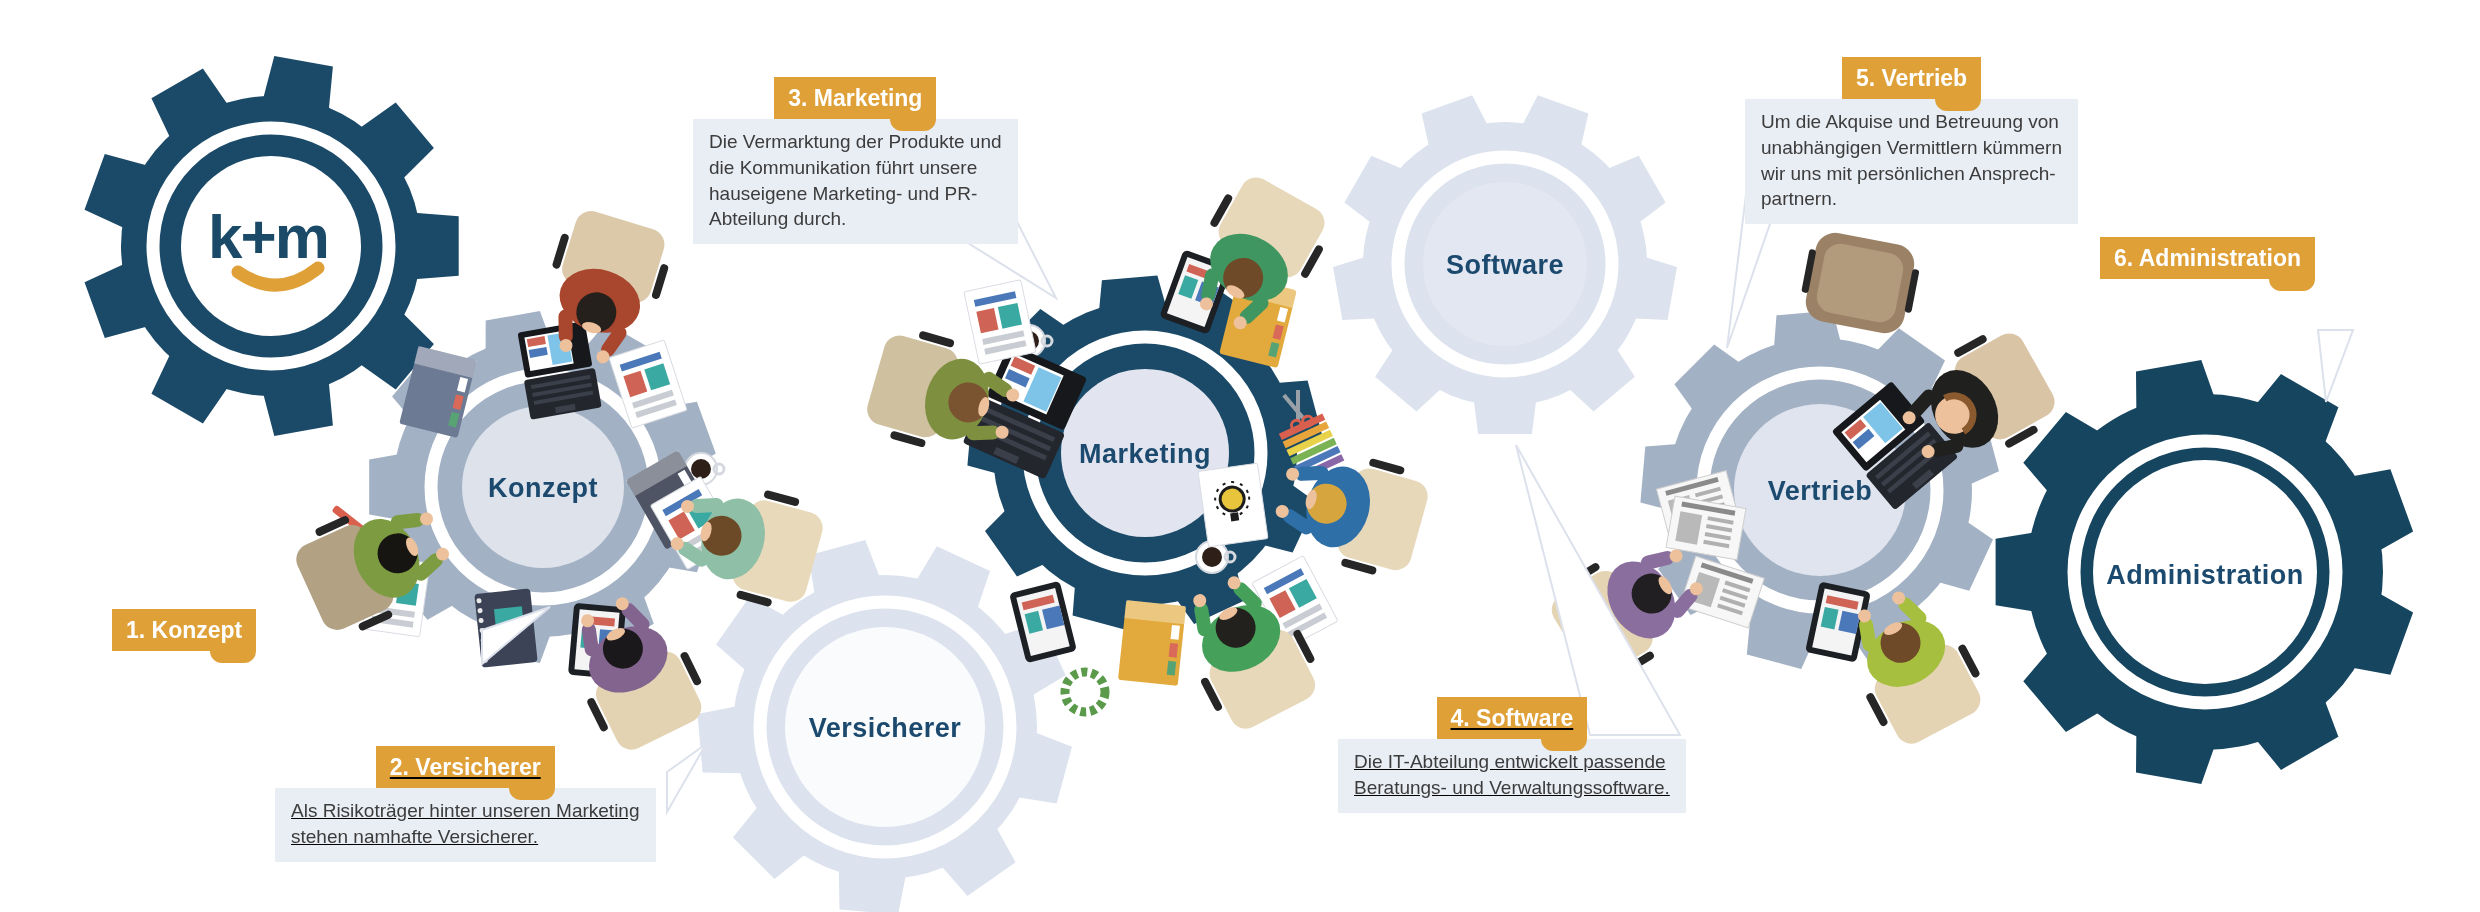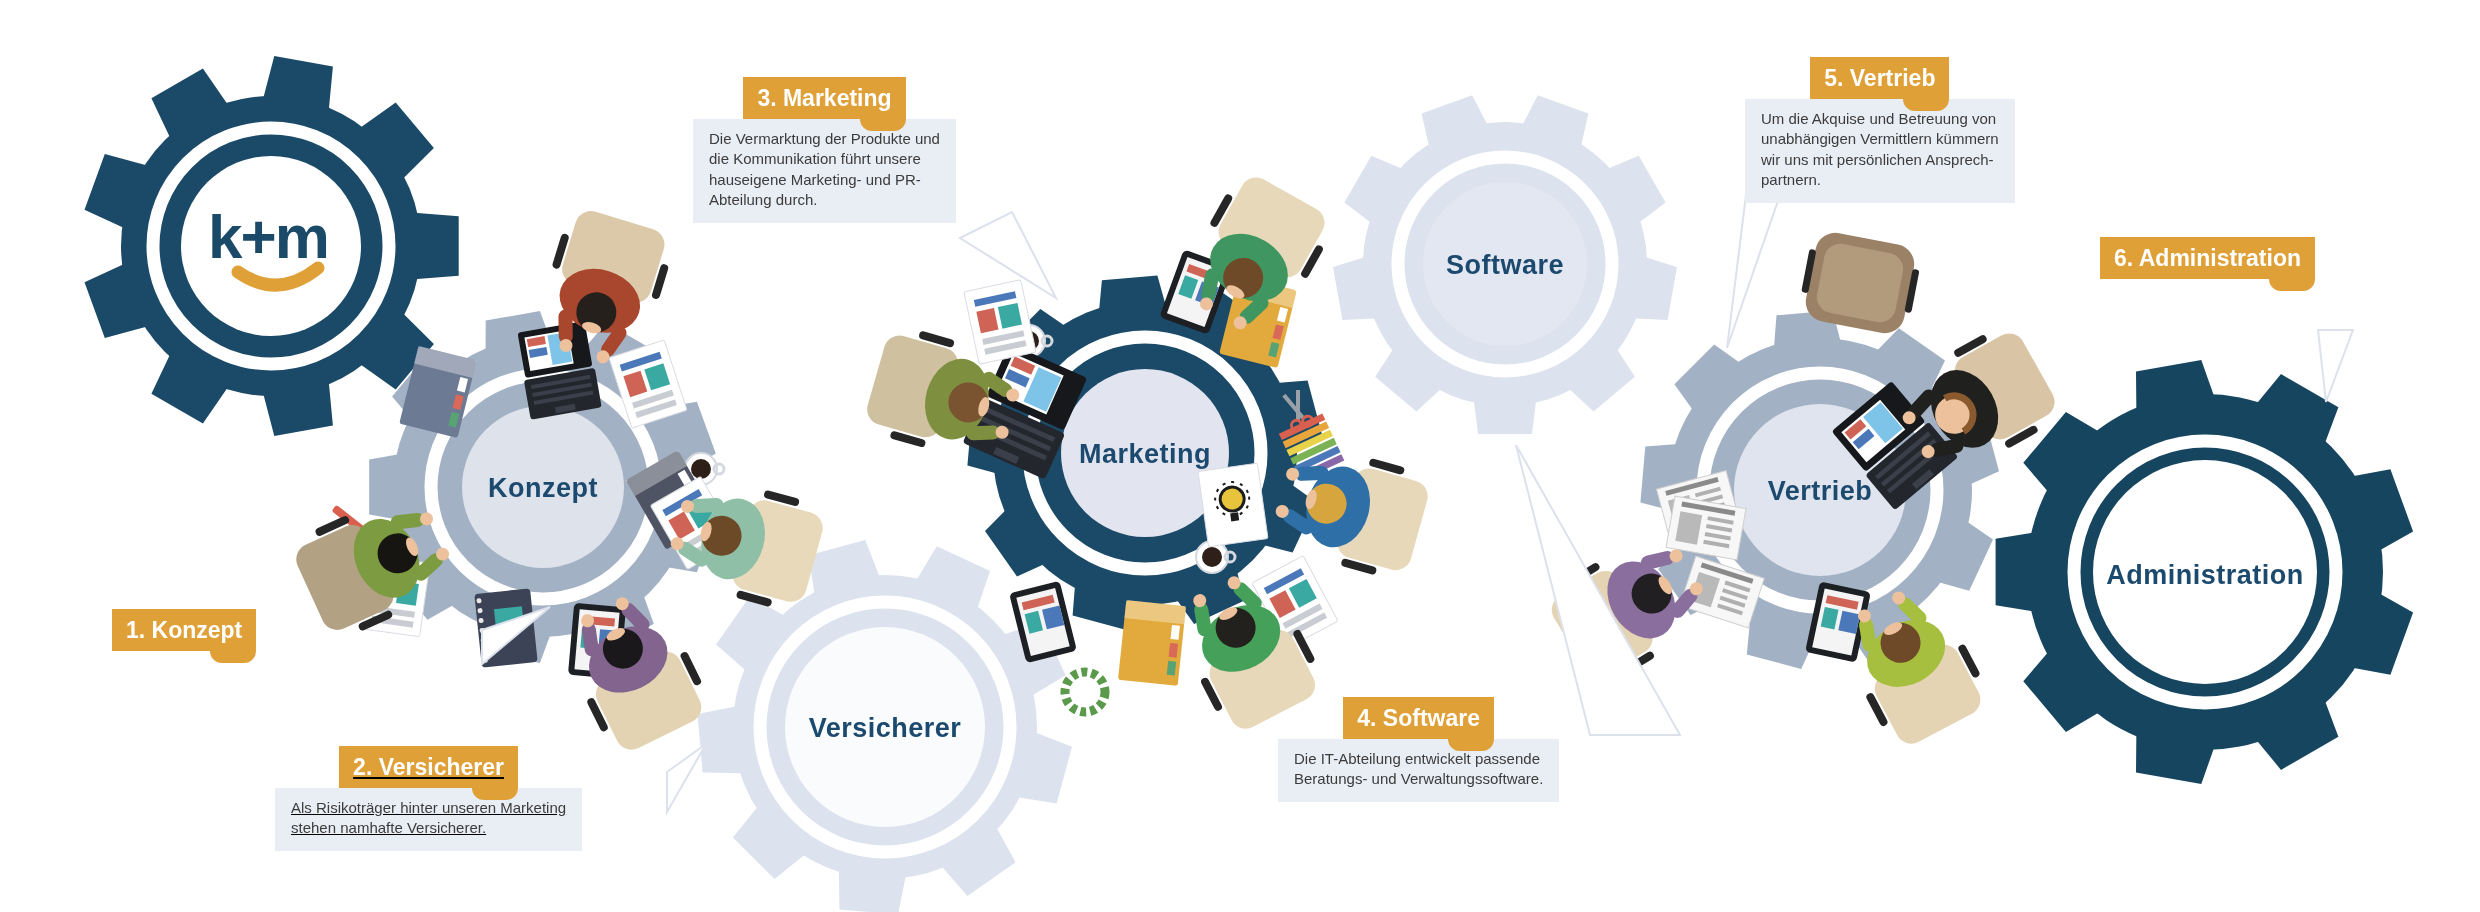--- a/index.html
+++ b/index.html
@@ -22,21 +22,21 @@
   .callout-header{
     position:relative;z-index:2;background:var(--orange,#dfa038);color:#fff;
     font-weight:bold;font-size:23px;line-height:23px;padding:10px 14px 9px;white-space:nowrap;
   }
   .callout-header::after{
     content:"";position:absolute;right:0;bottom:-12px;width:46px;height:12px;
     background:var(--orange,#dfa038);border-radius:0 0 26px 26px;
   }
   .callout-body{
     position:relative;z-index:1;background:var(--callout-bg,#e9edf4);color:var(--body-text,#3c3c3c);
-    font-size:15px;line-height:1.36;padding:10px 16px 12px;white-space:pre-line;
+    font-size:19px;line-height:1.36;padding:10px 16px 12px;white-space:pre-line;
   }
 </style>
 </head>
 <body>
 
 <div id="stage">
 
   <svg id="scene" width="2480" height="912" viewBox="0 0 2480 912">
     <g id="layer-gears">
         <g>
@@ -506,21 +506,21 @@
     <div class="callout-body">Als Risikoträger hinter unseren Marketing
 stehen namhafte Versicherer.</div>
   </div>
   <div class="callout" style="left:693px;top:77px;">
     <div class="callout-header">3. Marketing</div>
     <div class="callout-body">Die Vermarktung der Produkte und
 die Kommunikation führt unsere
 hauseigene Marketing- und PR-
 Abteilung durch.</div>
   </div>
-  <div class="callout" style="left:1278px;top:697px;">
+  <div class="callout" style="left:1338px;top:697px;text-decoration:underline;">
     <div class="callout-header">4. Software</div>
     <div class="callout-body">Die IT-Abteilung entwickelt passende
 Beratungs- und Verwaltungssoftware.</div>
   </div>
   <div class="callout" style="left:1745px;top:57px;">
     <div class="callout-header">5. Vertrieb</div>
     <div class="callout-body">Um die Akquise und Betreuung von
 unabhängigen Vermittlern kümmern
 wir uns mit persönlichen Ansprech-
 partnern.</div>

